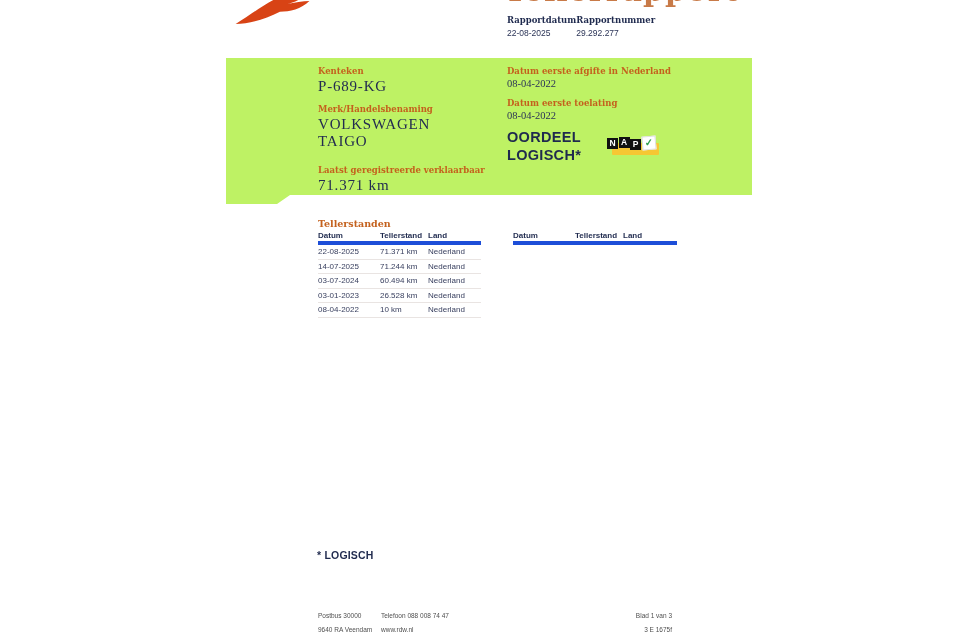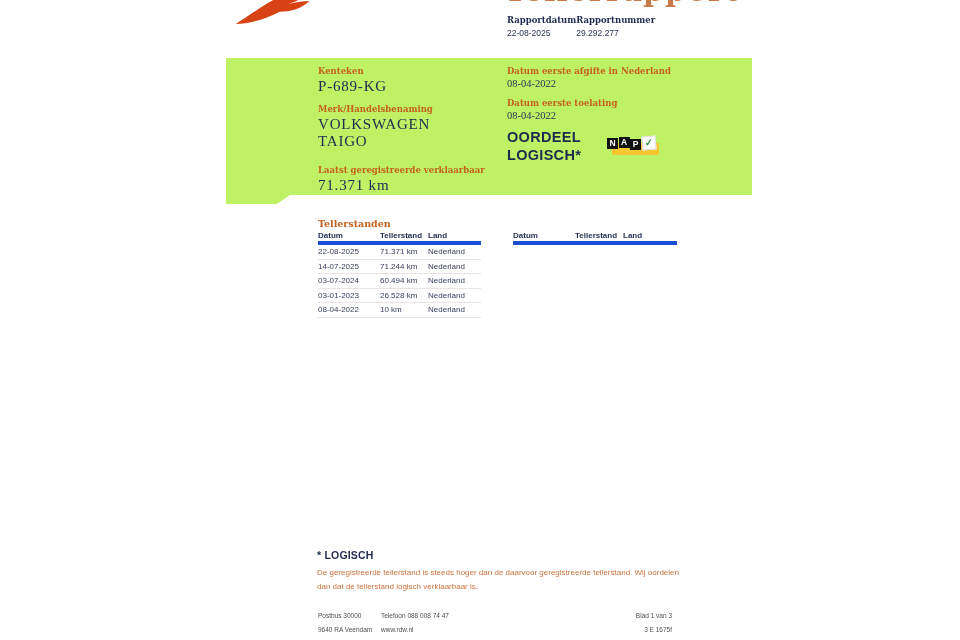--- a/index.html
+++ b/index.html
@@ -198,21 +198,20 @@
     <div class="thead">
       <span class="c-date">Datum</span>
       <span class="c-read">Tellerstand</span>
       <span class="c-land">Land</span>
     </div>
   </div>
 </div>
 
 <div class="explain">
   <div class="explain-title">* LOGISCH</div>
-  <div class="explain-body">De geregistreerde tellerstand is steeds hoger dan de daarvoor geregistreerde tellerstand. Wij oordelen dan dat de tellerstand logisch verklaarbaar is.</div>
 </div>
 
 <div class="footer">
   <div class="f-col1">
     <div class="f-line">Postbus 30000</div>
     <div class="f-line">9640 RA Veendam</div>
   </div>
   <div class="f-col2">
     <div class="f-line">Telefoon 088 008 74 47</div>
     <div class="f-line">www.rdw.nl</div>

